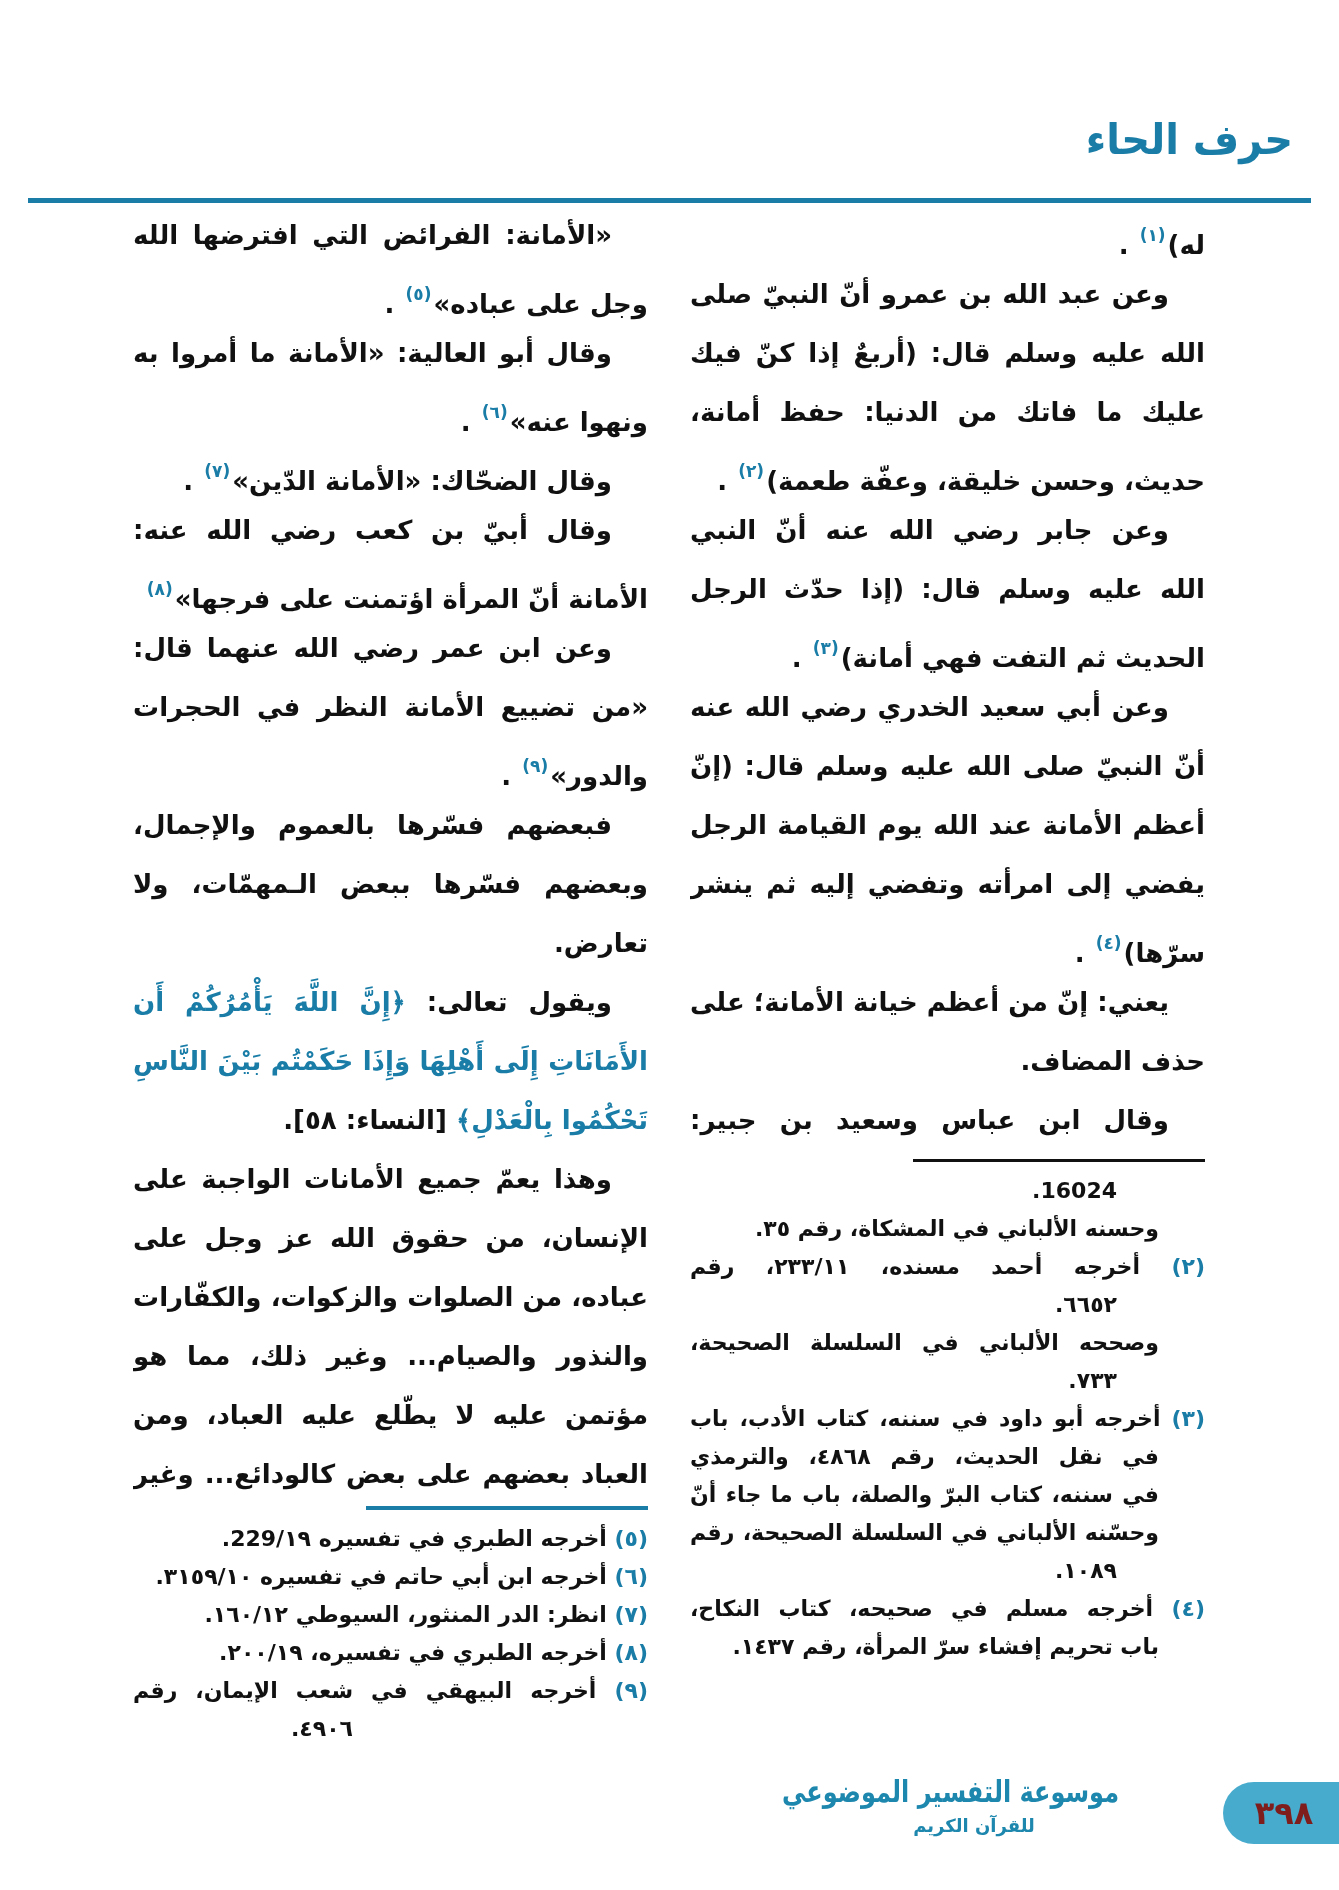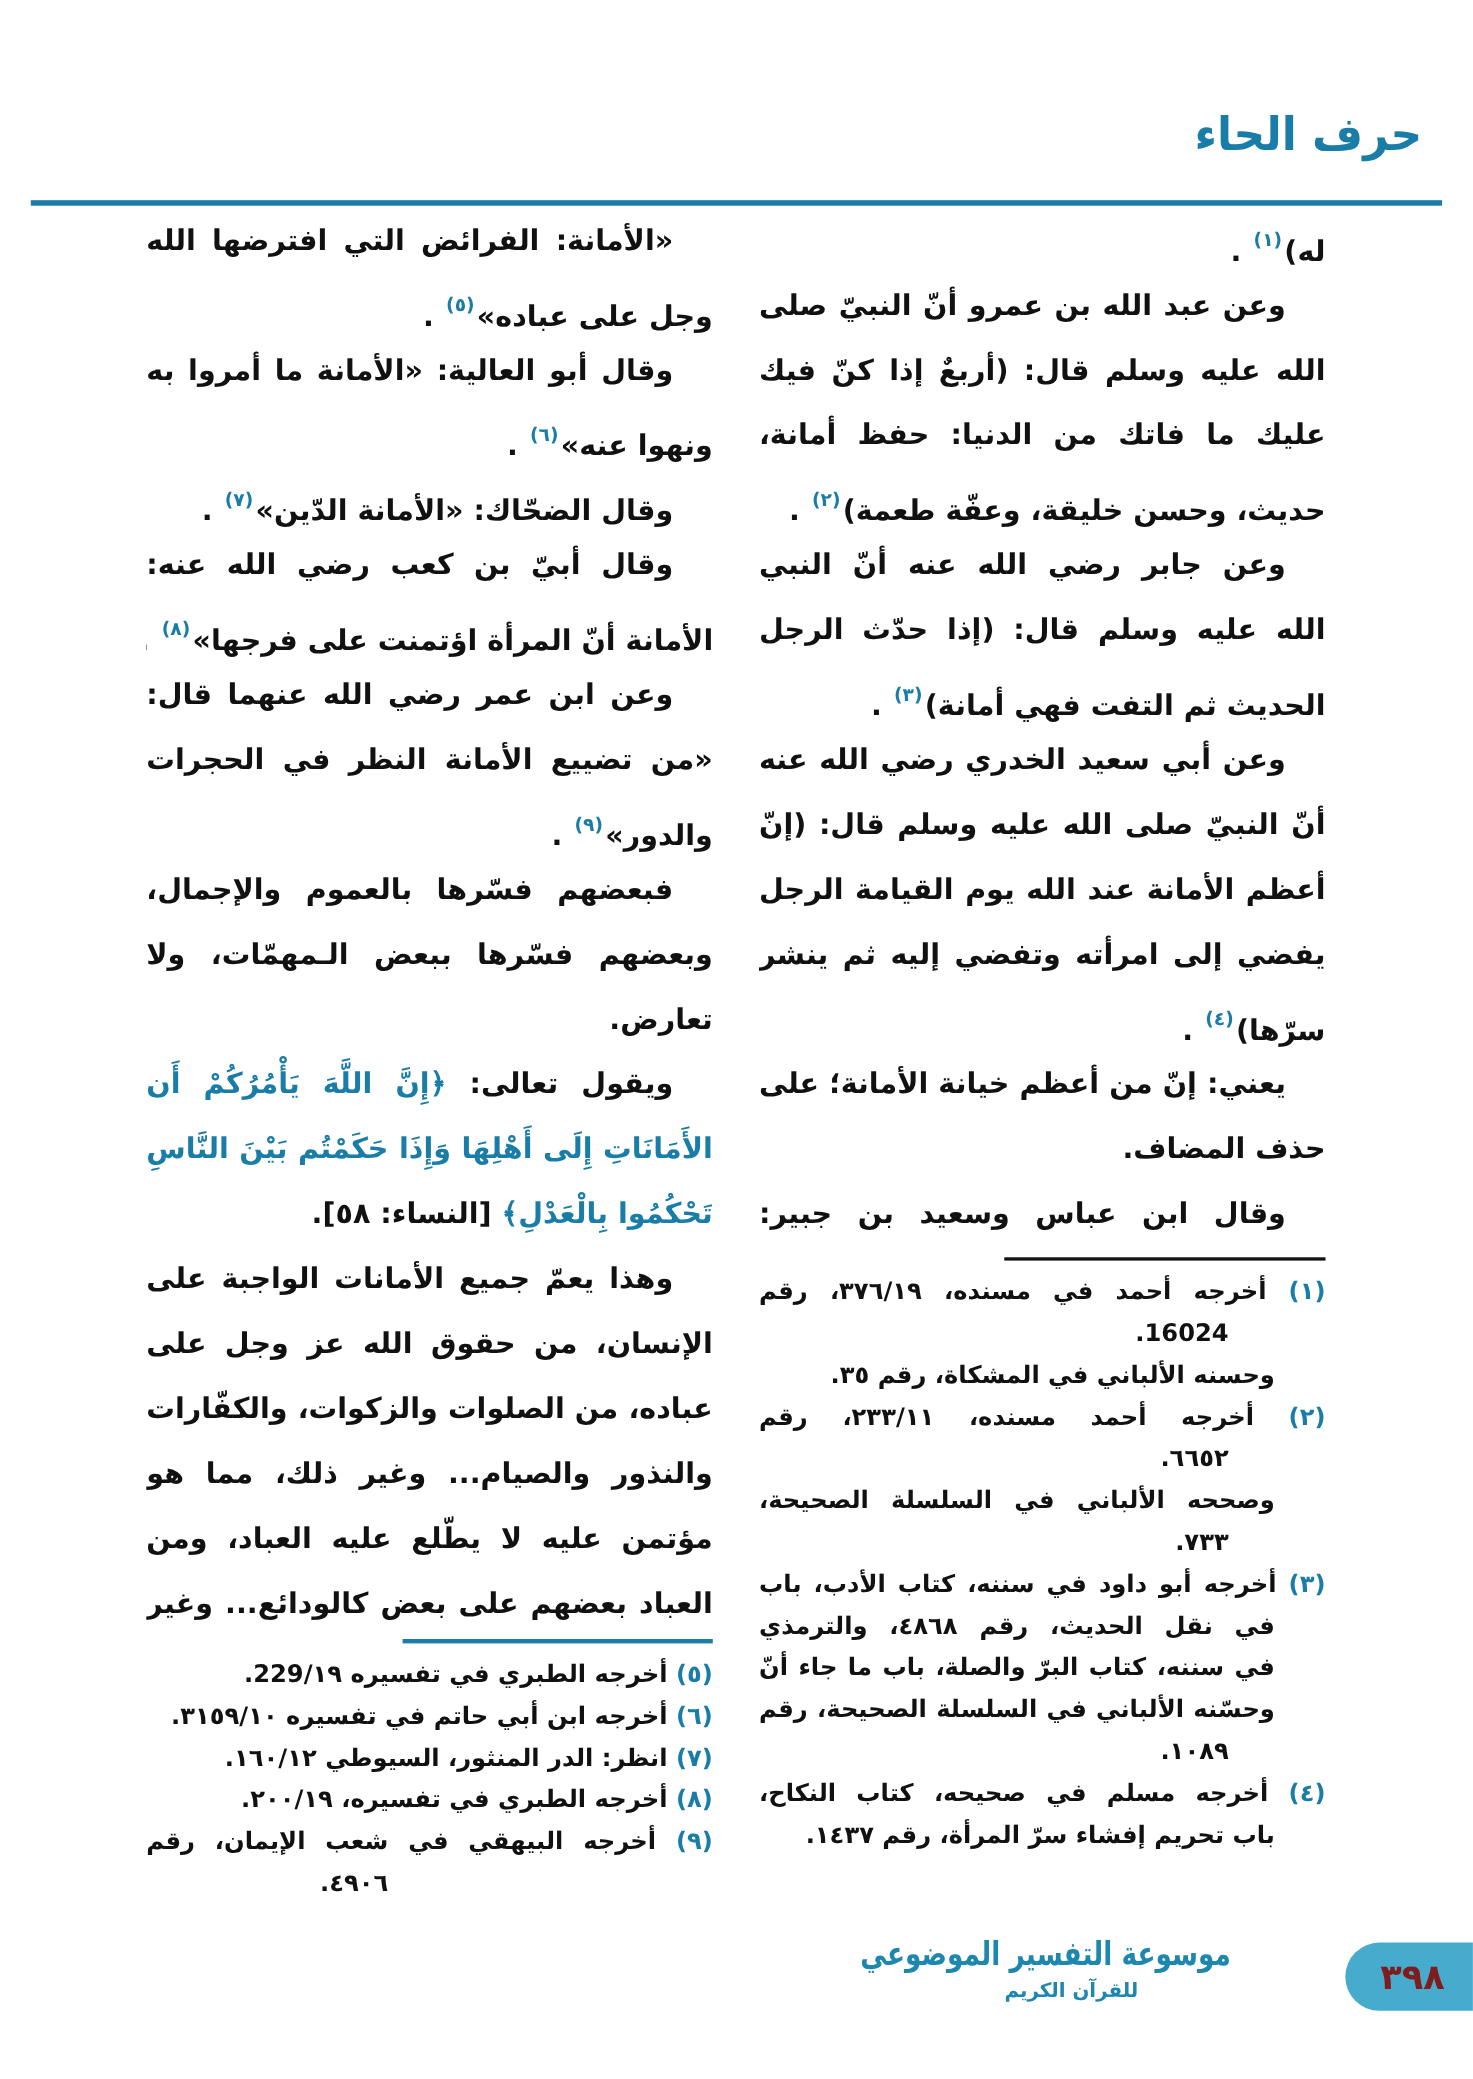--- a/index.html
+++ b/index.html
@@ -1,21 +1,21 @@
 <!DOCTYPE html>
 <html lang="ar"><head>
 <meta charset="utf-8">
 <style>
   html,body{margin:0;padding:0;}
   body{
     width:1339px;height:1890px;background:#ffffff;position:relative;
     font-family:"DejaVu Sans","Liberation Sans",sans-serif;
     overflow:hidden;
   }
-  .page{position:absolute;inset:0;}
+  .page{position:absolute;inset:0;margin-top:16px;}
   
   .page-header{position:absolute;top:100px;right:46px;text-align:right;}
   .calligraphy-title{
     font-size:40px;font-weight:700;color:var(--accent);
     transform:scaleY(1.05);letter-spacing:-1px;
   }
   .header-rule{
     position:absolute;top:182px;left:28px;right:28px;height:5px;
     background:var(--accent);
   }
@@ -96,21 +96,20 @@
           <div class="line j"><span class="sg">أنّ النبيّ صلى الله عليه وسلم قال: (إنّ من</span></div>
           <div class="line j"><span class="sg">أعظم الأمانة عند الله يوم القيامة الرجل</span></div>
           <div class="line j"><span class="sg">يفضي إلى امرأته وتفضي إليه ثم ينشر</span></div>
           <div class="line e"><span class="sg">سرّها)</span><span class="sg marker">(٤)</span><span class="sg"> .</span></div>
           <div class="line j in"><span class="sg">يعني: إنّ من أعظم خيانة الأمانة؛ على</span></div>
           <div class="line e"><span class="sg">حذف المضاف.</span></div>
           <div class="line j in"><span class="sg">وقال ابن عباس وسعيد بن جبير:</span></div>
         </div>
       <div class="fn-rule"></div>
       <div class="fn-lines">
-          <div class="line j"><span class="sg fmark">(١)</span><span class="sg"> أخرجه أحمد في مسنده، ٣٧٦/١٩، رقم</span></div>
           <div class="line e fi2"><span class="sg">16024.</span></div>
           <div class="line e fi1"><span class="sg">وحسنه الألباني في المشكاة، رقم ٣٥.</span></div>
           <div class="line j"><span class="sg fmark">(٢)</span><span class="sg"> أخرجه أحمد مسنده، ٢٣٣/١١، رقم</span></div>
           <div class="line e fi2"><span class="sg">٦٦٥٢.</span></div>
           <div class="line j fi1"><span class="sg">وصححه الألباني في السلسلة الصحيحة، رقم</span></div>
           <div class="line e fi2"><span class="sg">٧٣٣.</span></div>
           <div class="line j"><span class="sg fmark">(٣)</span><span class="sg"> أخرجه أبو داود في سننه، كتاب الأدب، باب</span></div>
           <div class="line j fi1"><span class="sg">في نقل الحديث، رقم ٤٨٦٨، والترمذي</span></div>
           <div class="line j fi1"><span class="sg">في سننه، كتاب البرّ والصلة، باب ما جاء أنّ</span></div>
           <div class="line j fi1"><span class="sg">وحسّنه الألباني في السلسلة الصحيحة، رقم</span></div>

